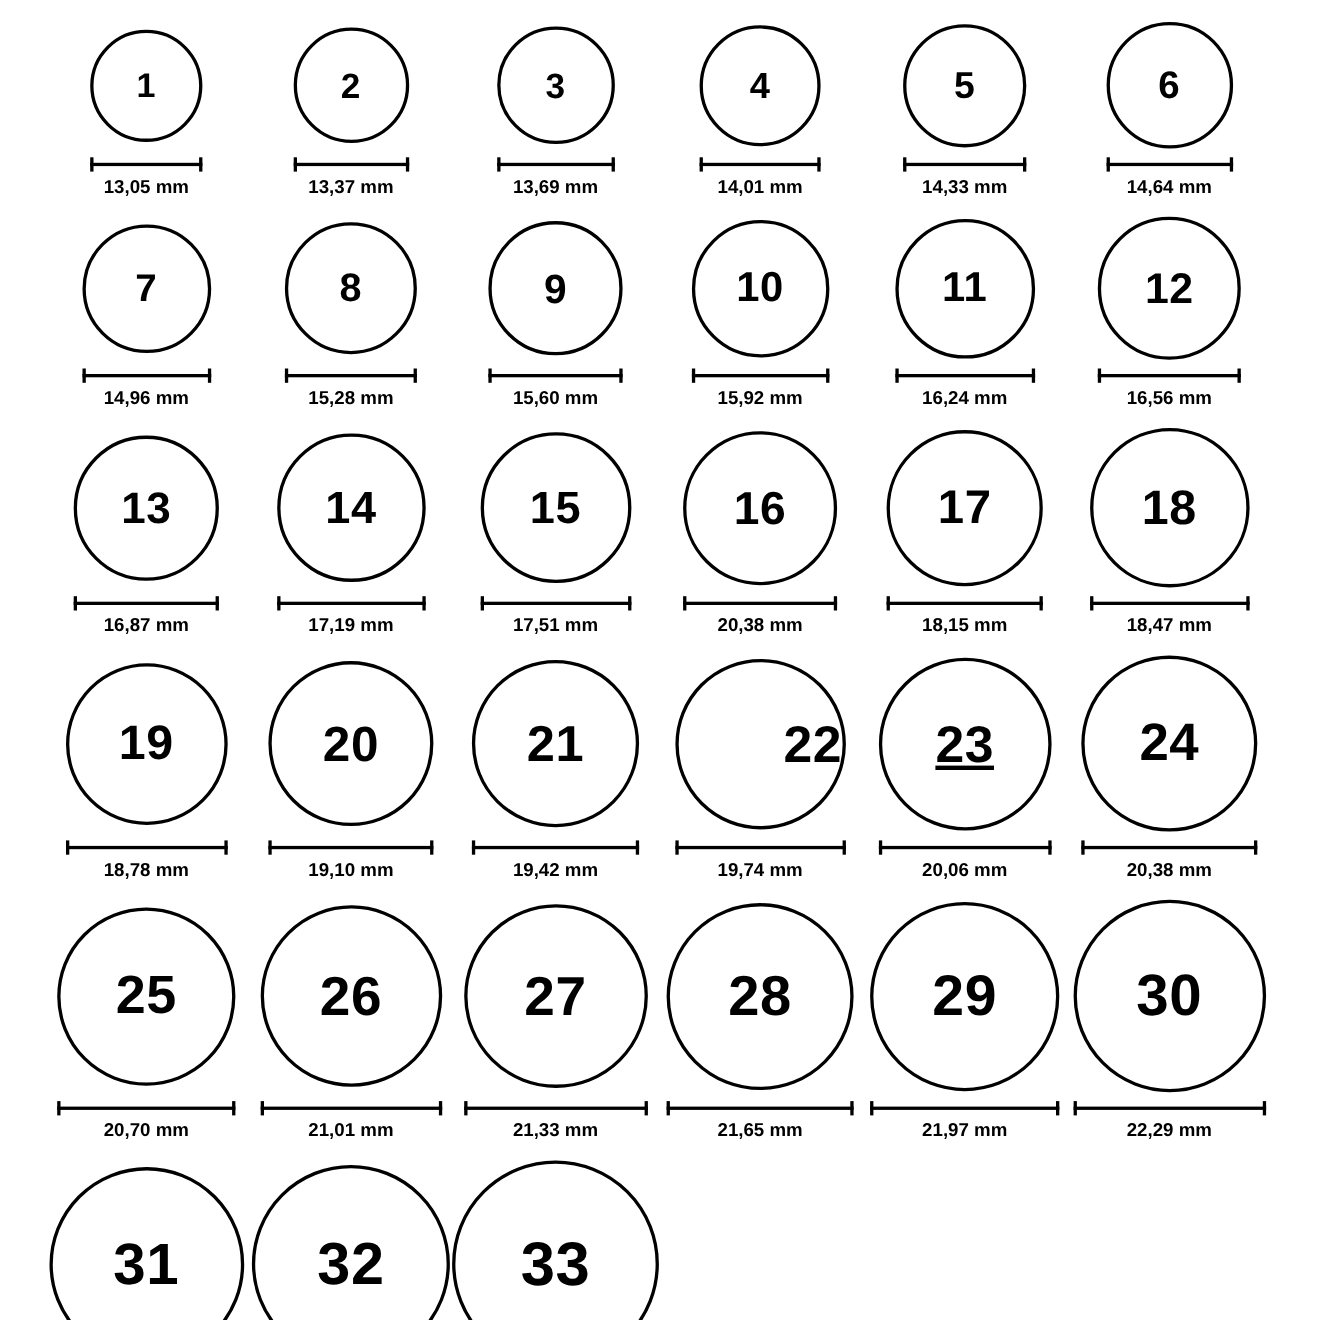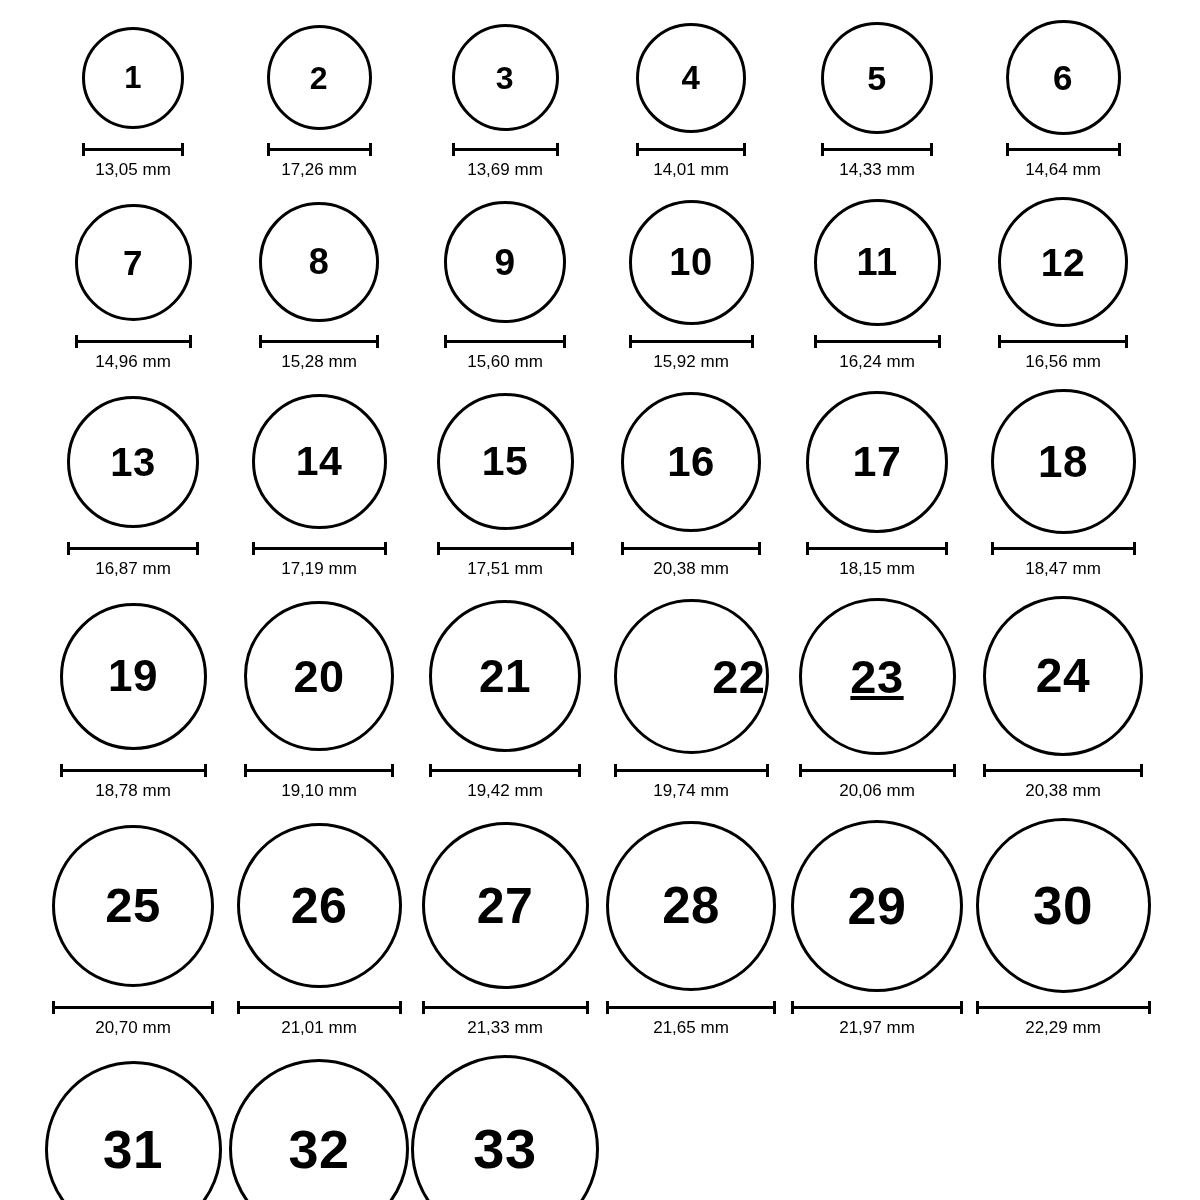--- a/index.html
+++ b/index.html
@@ -69,21 +69,21 @@
     position: absolute;
     top: 0;
     width: 3px;
     height: 13px;
     background: #000000;
   }
   .measure .tick.left { left: 0; }
   .measure .tick.right { right: 0; }
   .mm-label {
     font-size: 17px;
-    font-weight: normal;
+    font-weight: bold;
     color: #000000;
     margin-top: 5px;
     white-space: nowrap;
     letter-spacing: 0px;
   }
 </style>
 </head>
 <body>
 
 <div id="sizer-chart">
@@ -105,21 +105,21 @@
         <div class="ring-wrap" style="height: 119px;">
           <div class="ring" style="width: 105px; height: 105px;">
             <span class="ring-number" style="font-size: 32px;">2</span>
           </div>
         </div>
         <div class="measure" style="width: 105px;">
           <div class="bar"></div>
           <div class="tick left"></div>
           <div class="tick right"></div>
         </div>
-        <div class="mm-label">17,26 mm</div>
+        <div class="mm-label">13,37 mm</div>
       </div>
       <div class="cell">
         <div class="ring-wrap" style="height: 119px;">
           <div class="ring" style="width: 107px; height: 107px;">
             <span class="ring-number" style="font-size: 32px;">3</span>
           </div>
         </div>
         <div class="measure" style="width: 107px;">
           <div class="bar"></div>
           <div class="tick left"></div>

